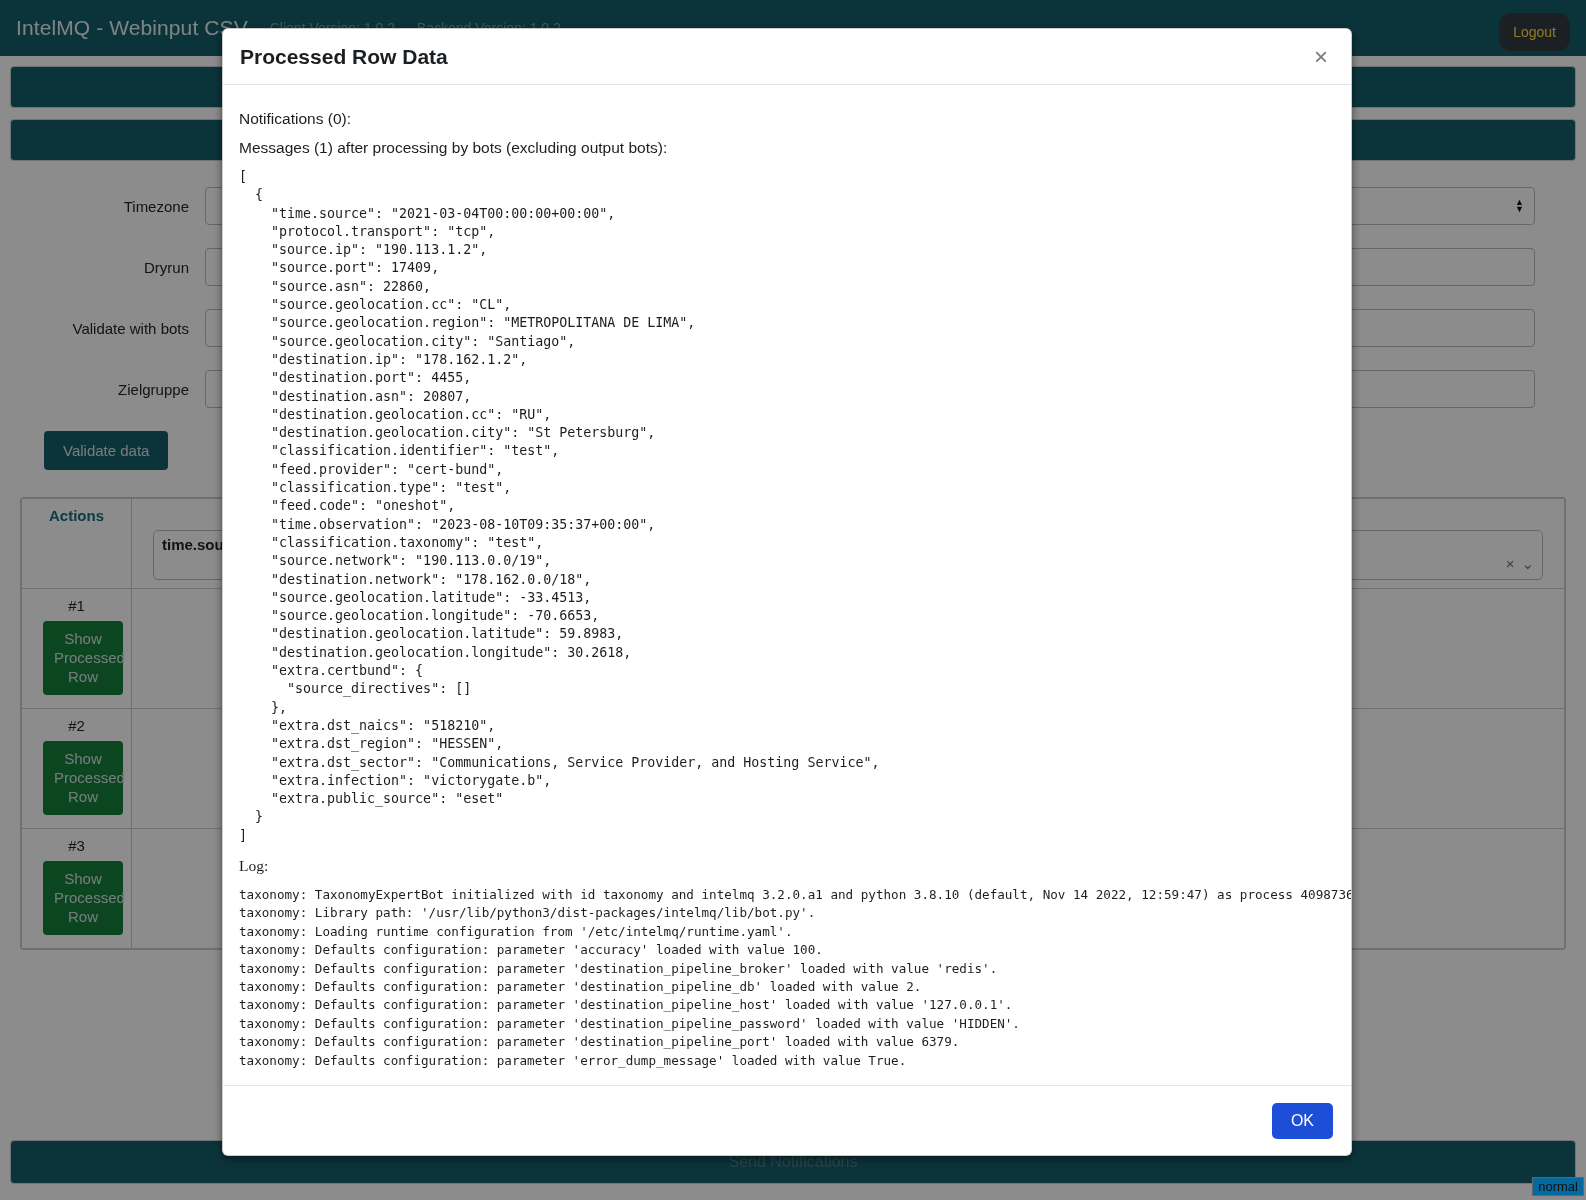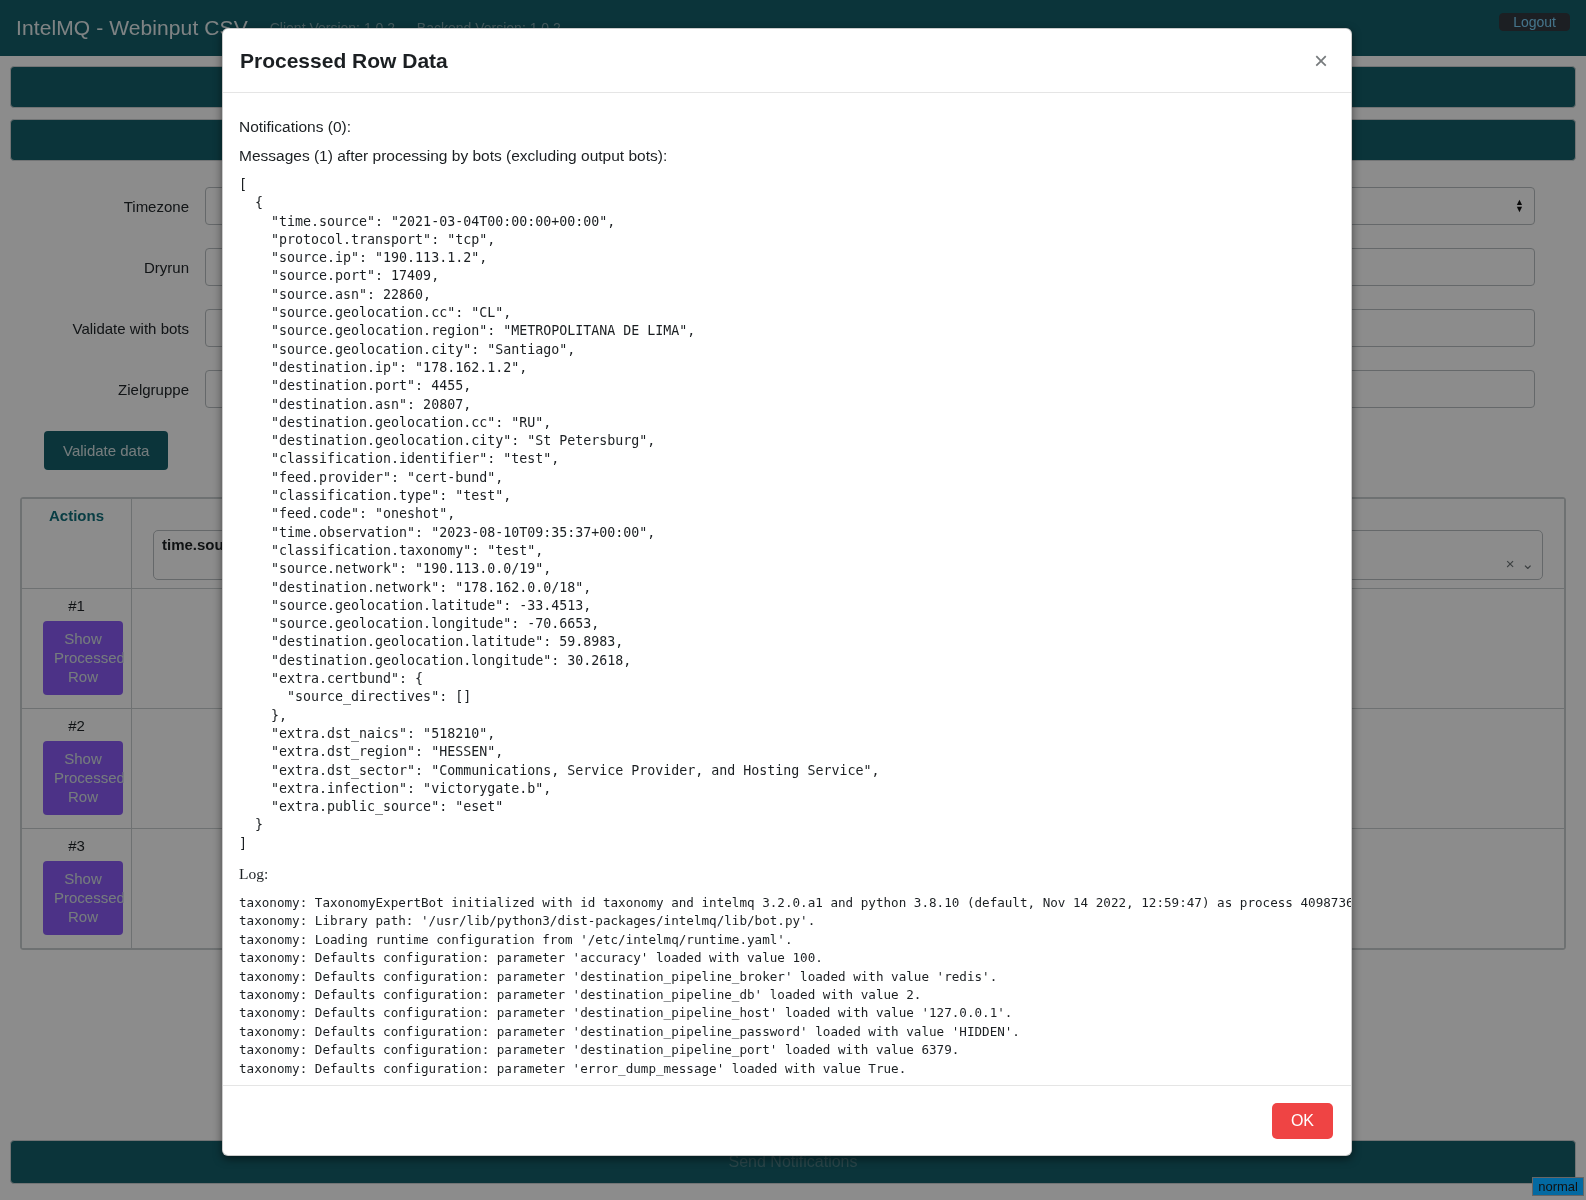--- a/index.html
+++ b/index.html
@@ -38,25 +38,25 @@
     color: #7fa3a9;
     font-size: 14px;
     margin-left: 22px;
     white-space: nowrap;
   }
   .logout-btn {
     position: absolute;
     right: 16px;
     top: 13px;
     background: #343a40;
-    color: #7dd3fc;
+    color: #fde047;
     border: 1px solid #343a40;
-    border-radius: 4px;
+    border-radius: 12px;
     font-size: 14px;
-    padding: 0 13px;
+    padding: 10px 13px;
     cursor: pointer;
     font-family: "Liberation Sans", sans-serif;
   }
 
   .panel-bar {
     margin: 10px 10px 0 10px;
     height: 42px;
     background: #14606a;
     border: 1px solid #cfd4d6;
     border-radius: 4px;
@@ -167,21 +167,21 @@
     font-size: 15px;
     color: #1f2427;
     text-align: center;
     height: 120px;
   }
   td.cell .val { display: inline-block; padding: 2px 4px; }
   td.cell.invalid .val { background: #b58c8f; }
   .row-num { font-size: 15px; color: #1f2427; margin-bottom: 7px; }
   .show-row-btn {
     display: inline-block;
-    background: #8b5cf6;
+    background: #15803d;
     color: #d6e2e4;
     border: none;
     border-radius: 4px;
     padding: 9px 11px;
     font-size: 15px;
     line-height: 1.25;
     width: 80px;
     cursor: pointer;
     font-family: "Liberation Sans", sans-serif;
   }
@@ -218,21 +218,21 @@
     width: 1130px;
     height: 1128px;
     background: #ffffff;
     border: 1px solid rgba(0,0,0,.2);
     border-radius: 6px;
     box-shadow: 0 3px 9px rgba(0,0,0,.5);
     display: flex;
     flex-direction: column;
   }
   .modal-header {
-    height: 64px;
+    height: 56px;
     display: flex;
     align-items: center;
     justify-content: space-between;
     padding: 0 17px;
     border-bottom: 1px solid #e5e5e5;
   }
   .modal-title {
     font-size: 21px;
     font-weight: bold;
     color: #1b1f22;
@@ -270,21 +270,21 @@
   pre.log { font-size: 12.6px; line-height: 18.4px; }
   .modal-footer {
     height: 70px;
     border-top: 1px solid #e5e5e5;
     display: flex;
     align-items: center;
     justify-content: flex-end;
     padding: 0 18px;
   }
   .ok-btn {
-    background: #ef4444;
+    background: #1d4ed8;
     color: #fff;
     border: none;
     border-radius: 5px;
     font-size: 16px;
     padding: 9px 19px;
     cursor: pointer;
     font-family: "Liberation Sans", sans-serif;
   }
 
   

